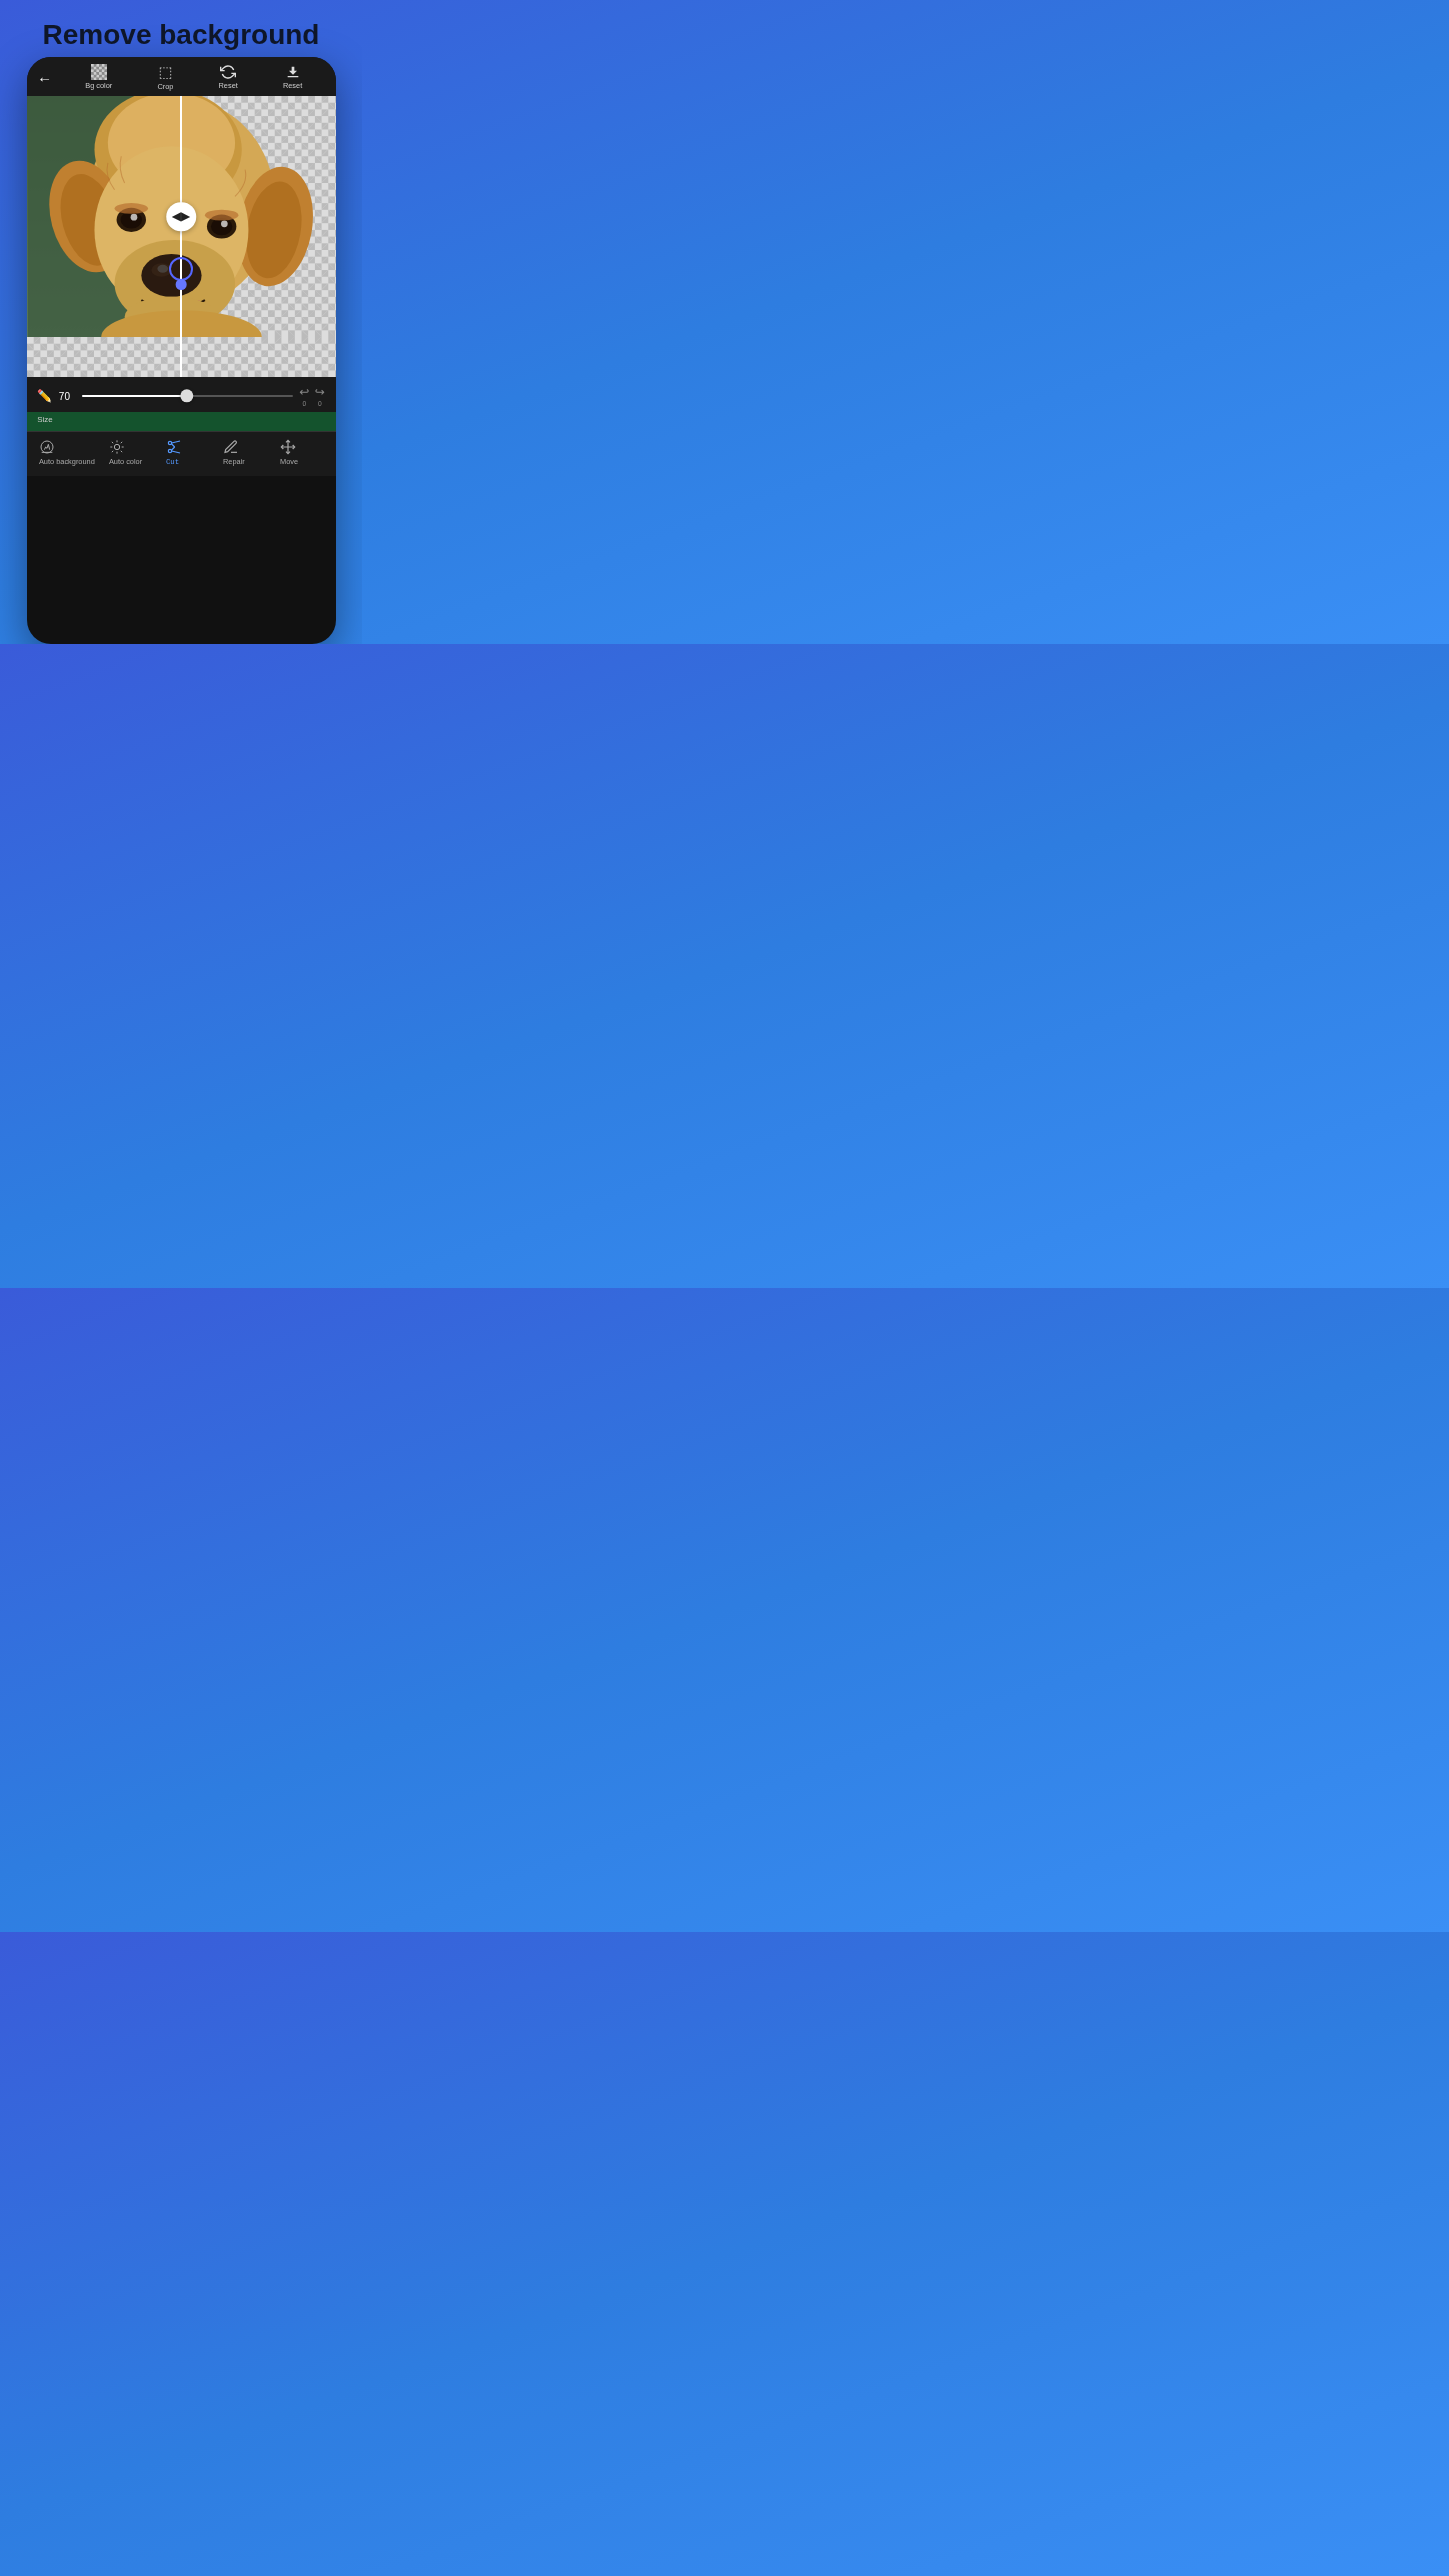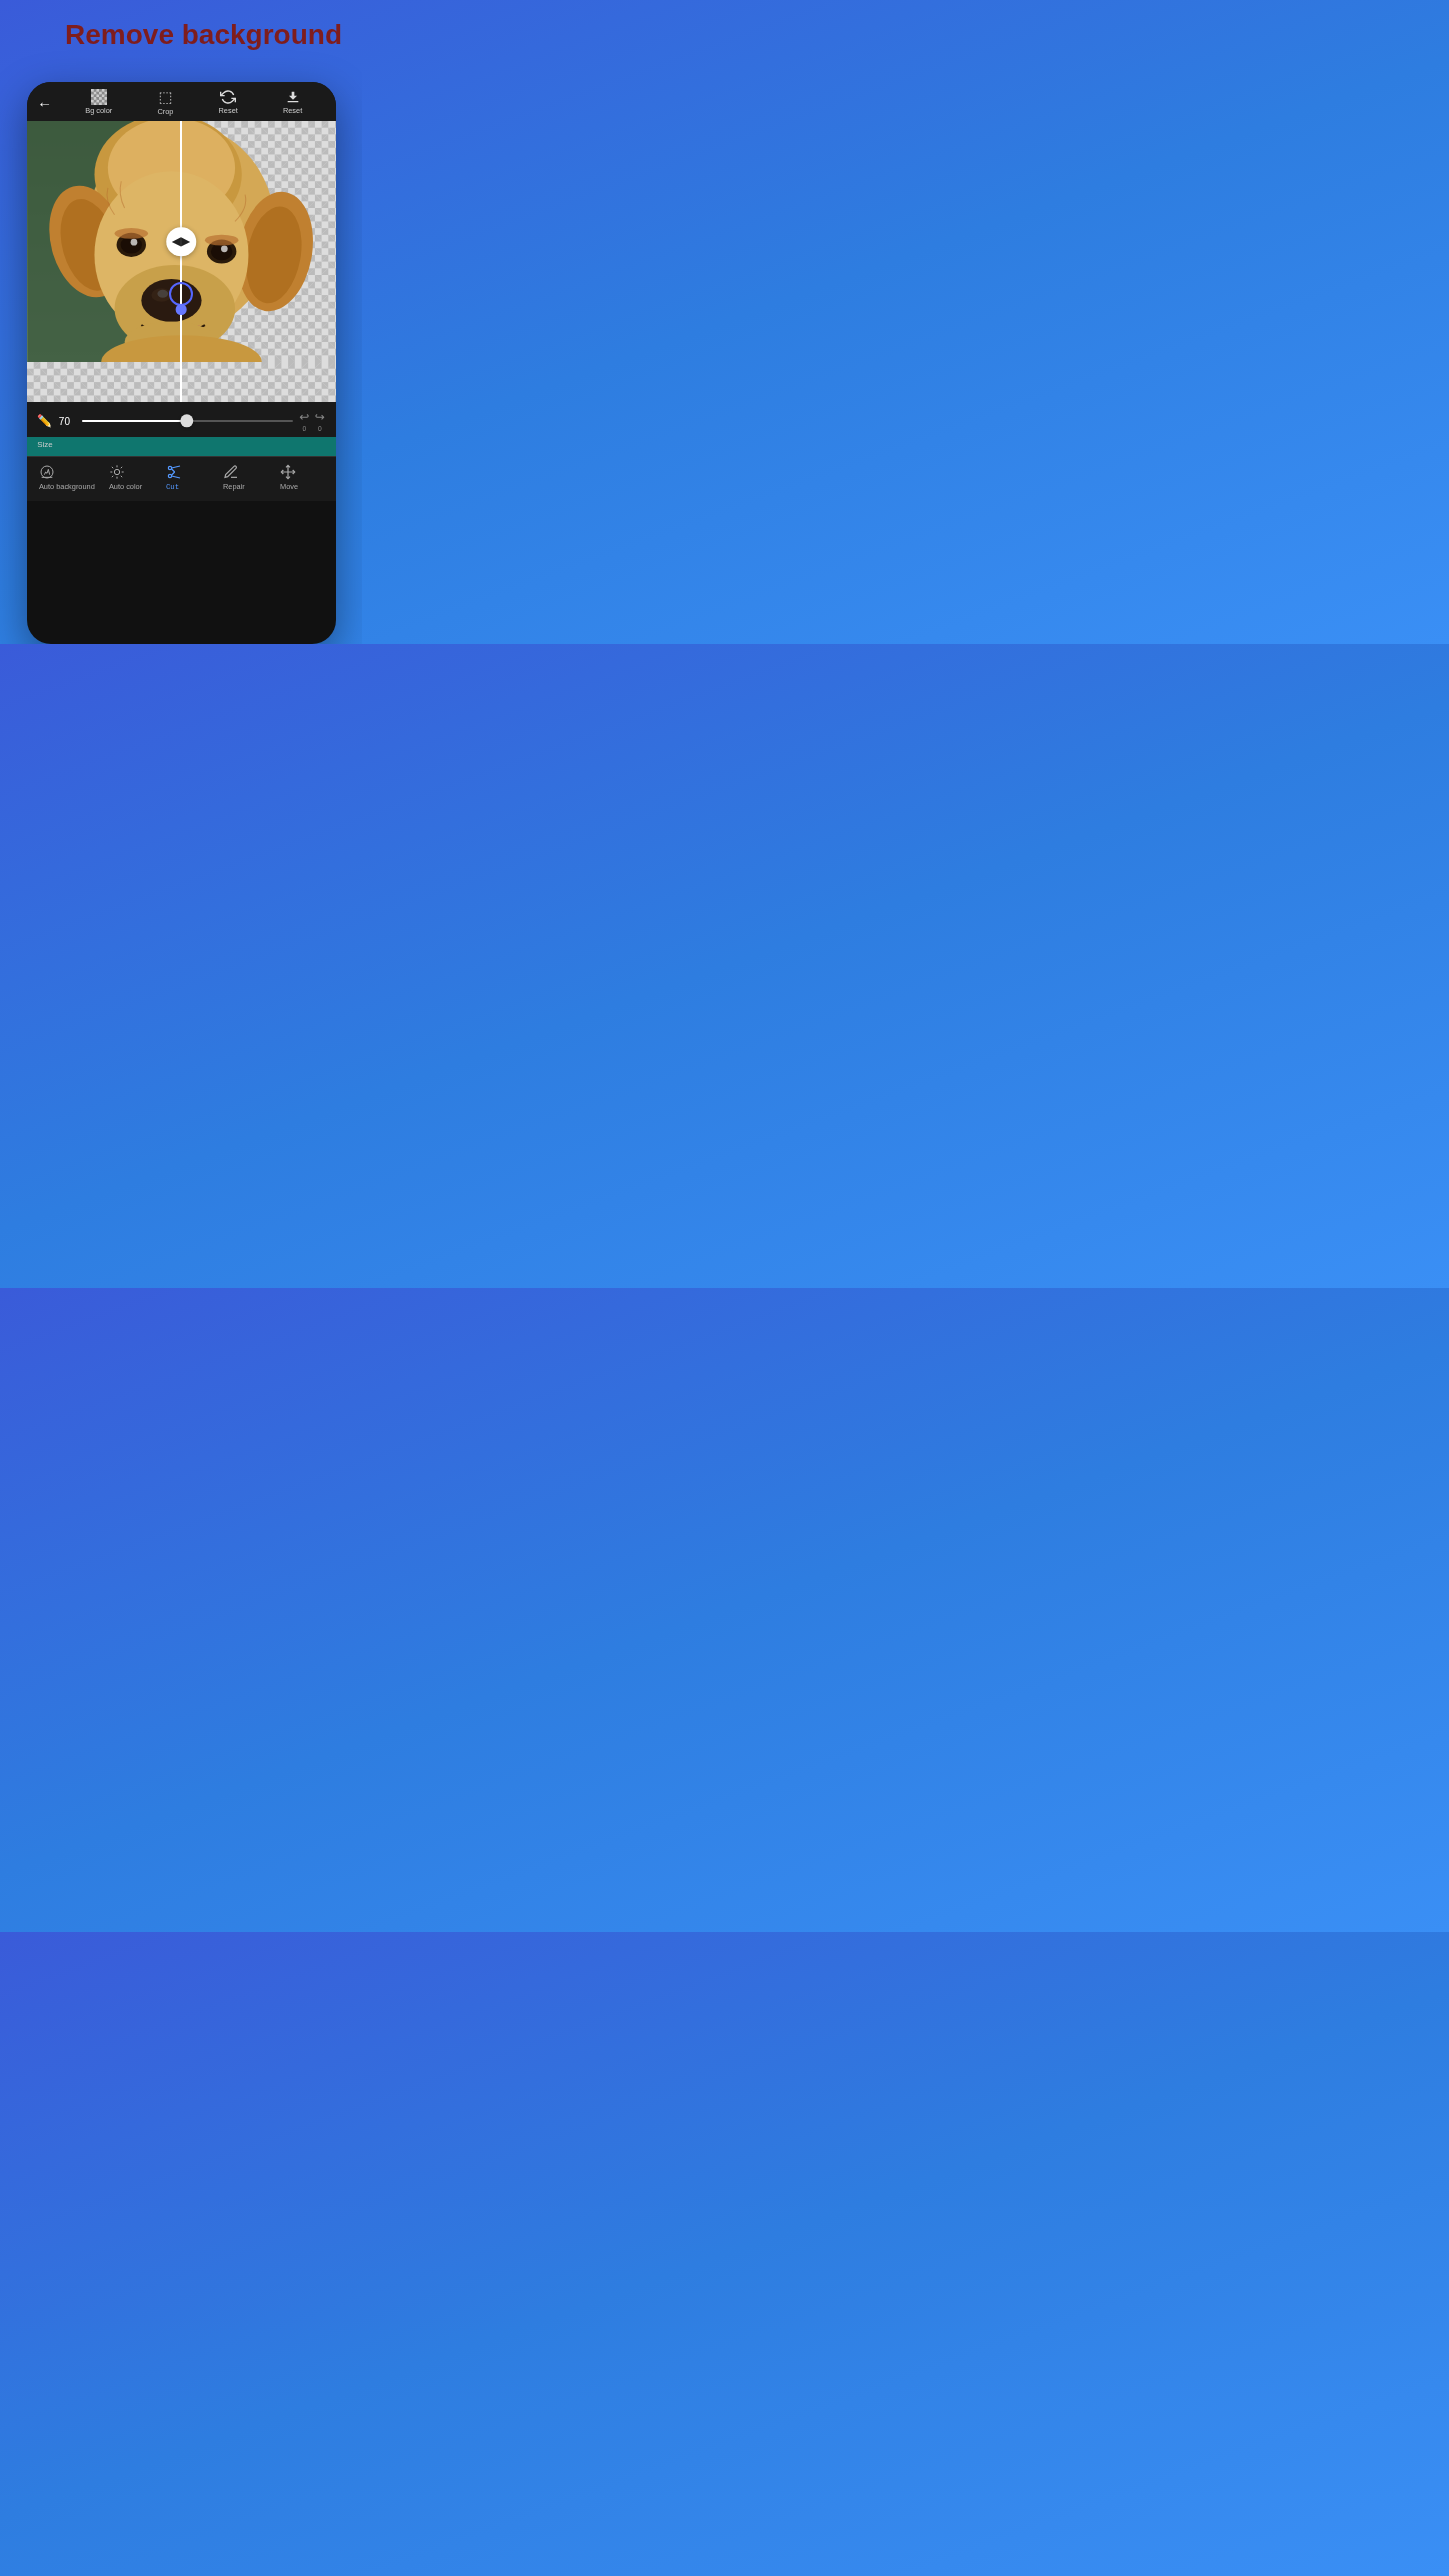--- a/index.html
+++ b/index.html
@@ -9,26 +9,26 @@
       height: 644px;
       background: linear-gradient(160deg, #3a5bd9 0%, #2e7de0 50%, #3a8ff5 100%);
       font-family: -apple-system, BlinkMacSystemFont, 'Segoe UI', sans-serif;
       display: flex;
       flex-direction: column;
       align-items: center;
       overflow: hidden;
     }
 
     .page-title {
-      color: #7f1d1d;
+      color: #0f172a;
       font-size: 28px;
       font-weight: 900;
-      text-align: right;
+      text-align: center;
       width: 100%;
-      padding: 20px 20px 31px 20px;
+      padding: 20px 20px 6px 20px;
       line-height: 1.1;
     }
 
     .phone-wrapper {
       width: 309px;
       background: #111;
       border-radius: 24px;
       overflow: hidden;
       box-shadow: 0 13.4px 40px rgba(0,0,0,0.4);
       display: flex;
@@ -278,21 +278,21 @@
       font-size: 12px;
     }
 
     .undo-count, .redo-count {
       color: #888;
       font-size: 6.7px;
     }
 
     
     .size-label-row {
-      background: #0f766e;
+      background: #14532d;
       padding: 0 10.7px 6.7px;
     }
 
     .size-label {
       color: #ccc;
       font-size: 8px;
     }
 
     
     .bottom-toolbar {

